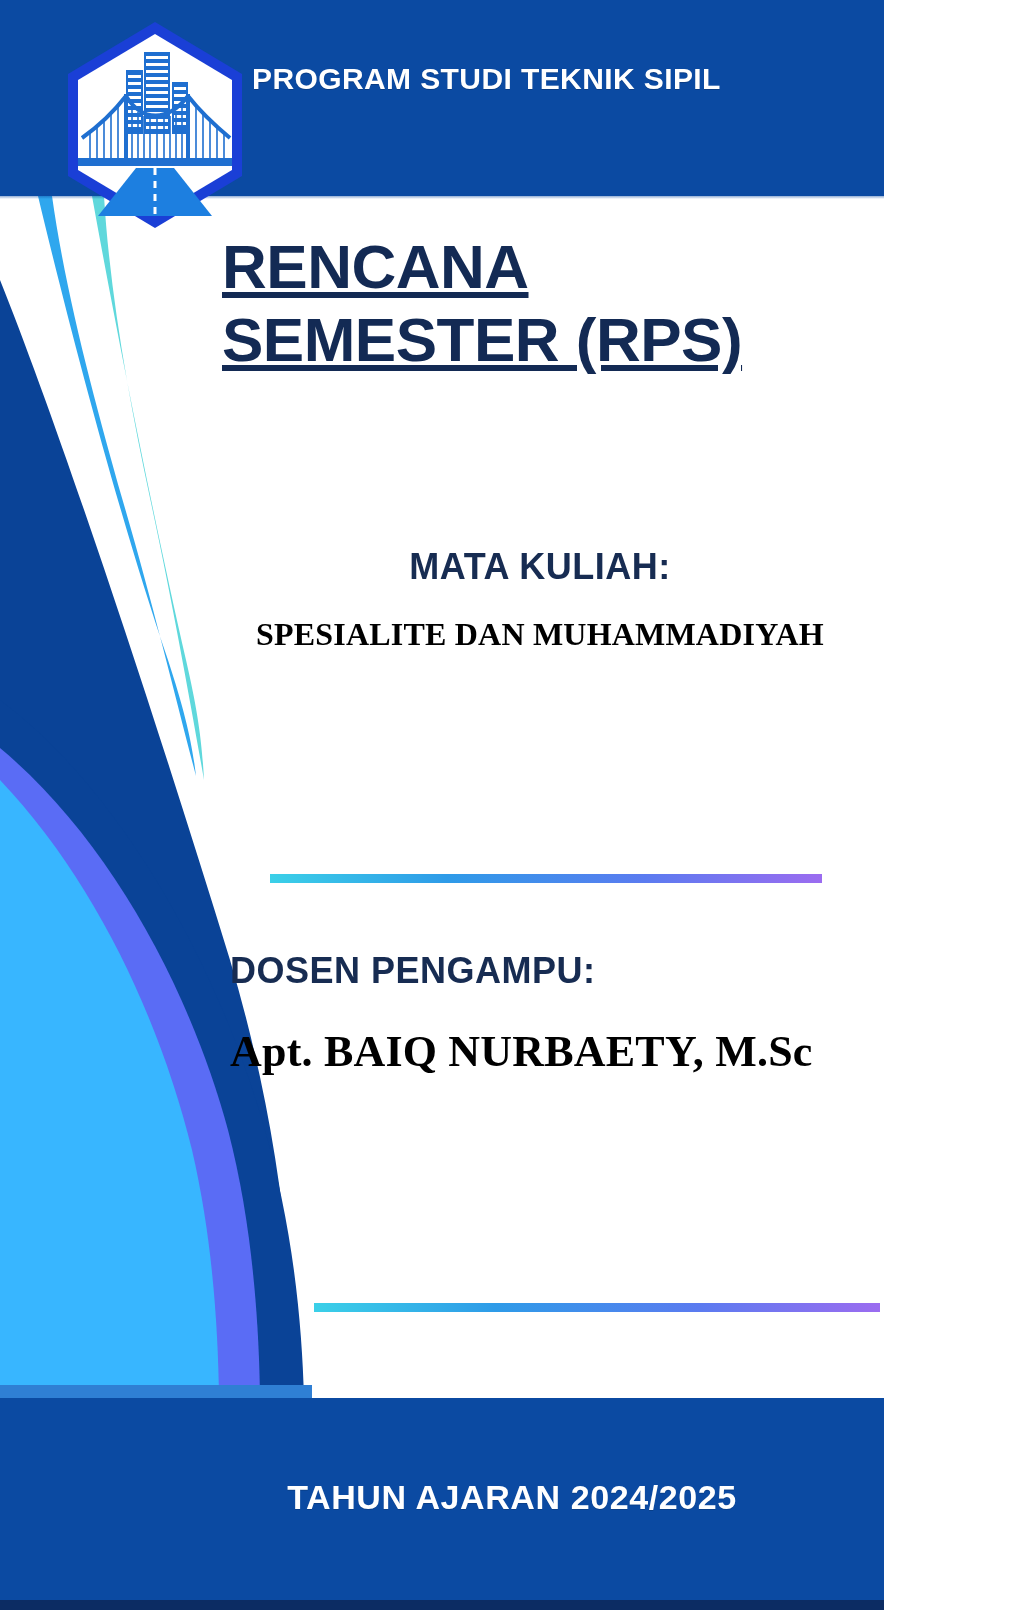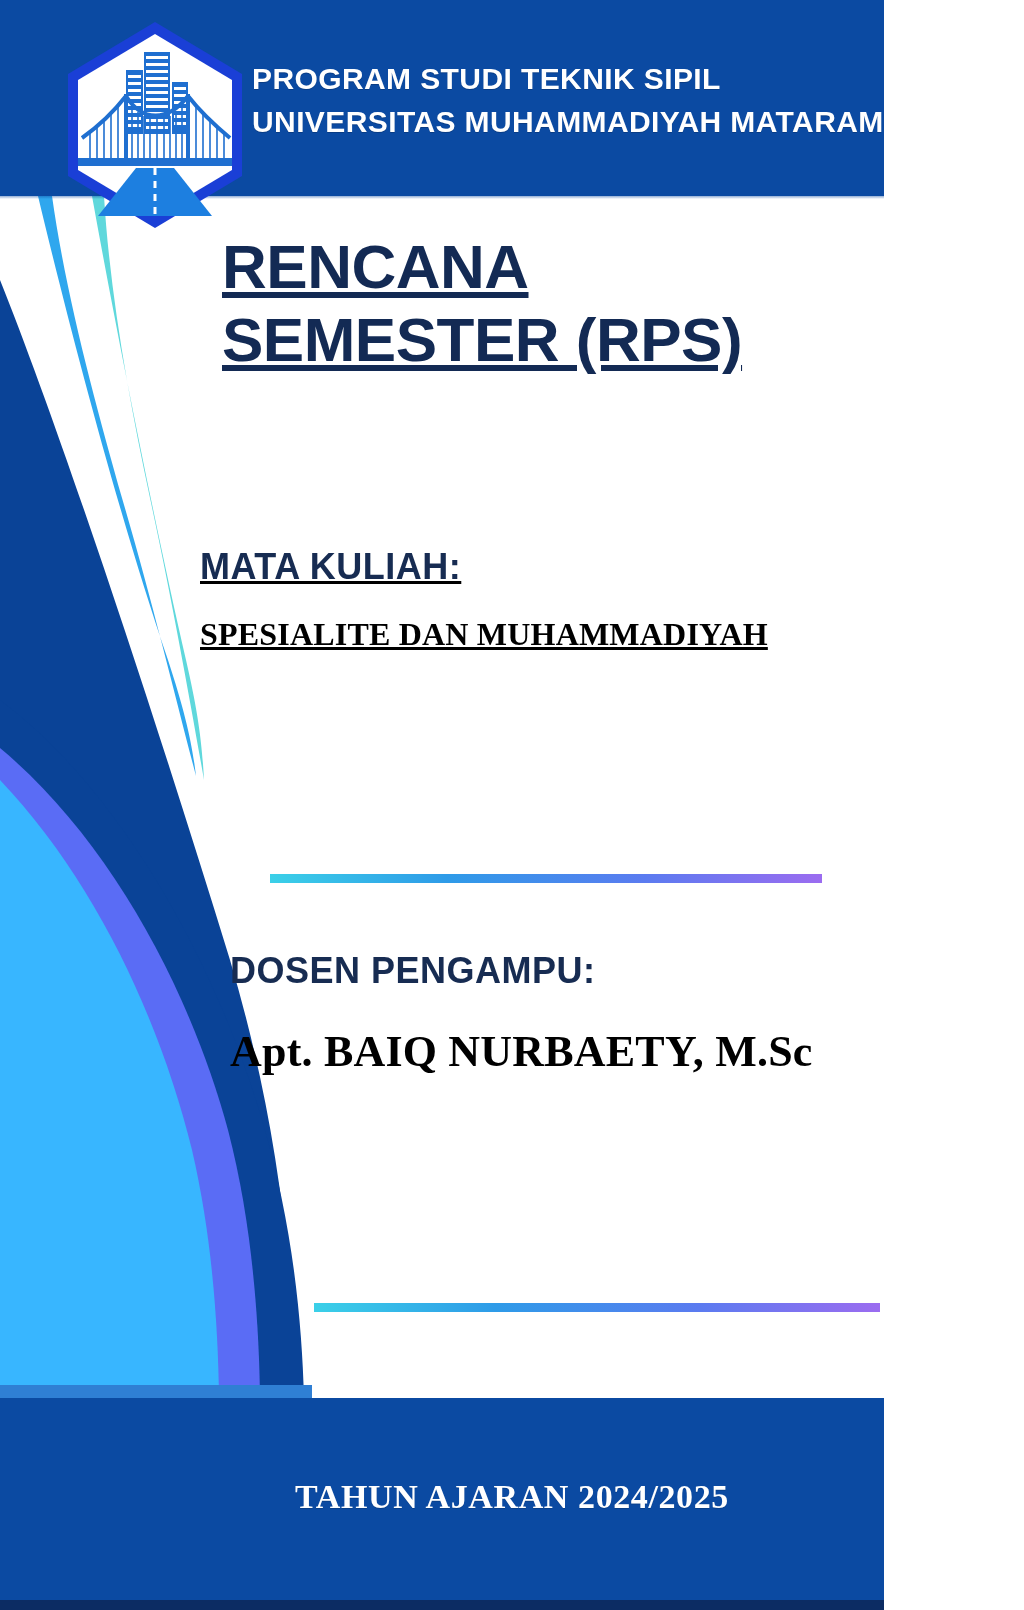--- a/index.html
+++ b/index.html
@@ -86,23 +86,22 @@
     letter-spacing: -0.5px;
   }
   .main-title div { white-space: nowrap; text-decoration: underline; }
 
   
   .course-block {
     position: absolute;
     left: 200px;
     top: 546px;
     width: 680px;
-    text-align: left;
+    text-align: center;
     z-index: 10;
-    text-decoration: underline;
   }
   .mk-label {
     color: #172C52;
     font-weight: bold;
     font-size: 36px;
     letter-spacing: 0.5px;
     margin-bottom: 22px;
   }
   .mk-value {
     font-family: "Liberation Serif", serif;
@@ -170,21 +169,20 @@
     left: 0;
     top: 1478px;
     width: 1024px;
     text-align: center;
     color: #ffffff;
     font-weight: bold;
     font-size: 34px;
     letter-spacing: 0.6px;
     z-index: 14;
     text-shadow: 0 1px 0 rgba(0,0,0,0.15);
-    font-family: Liberation Serif, serif;
   }
 </style>
 </head>
 <body>
 
 <div class="page">
 
   <svg class="bg-svg" viewBox="0 0 1024 1610" preserveAspectRatio="none">
 
     <path fill="#0A4397" d="M0,196 L0,280 C60,430 150,700 230,960 C270,1095 292,1230 296,1398 L0,1398 Z"></path>
@@ -279,21 +277,20 @@
     <g>
       <path d="M74,150 L112,150 L150,198 L36,198 Z" fill="#1D7FE0"></path>
       <g stroke="#FFFFFF" stroke-width="3" stroke-dasharray="7 6">
         <line x1="93" y1="150" x2="93" y2="198"></line>
       </g>
     </g>
   </svg>
 
   <div class="header-text">
     <div class="header-line">PROGRAM STUDI TEKNIK SIPIL</div>
-    <div class="header-line">UNIVERSITAS MUHAMMADIYAH MATARAM</div>
   </div>
 
   <div class="main-title">
     <div>RENCANA</div>
     <div>SEMESTER (RPS)</div>
   </div>
 
   <div class="course-block">
     <div class="mk-label">MATA KULIAH:</div>
     <div class="mk-value">

